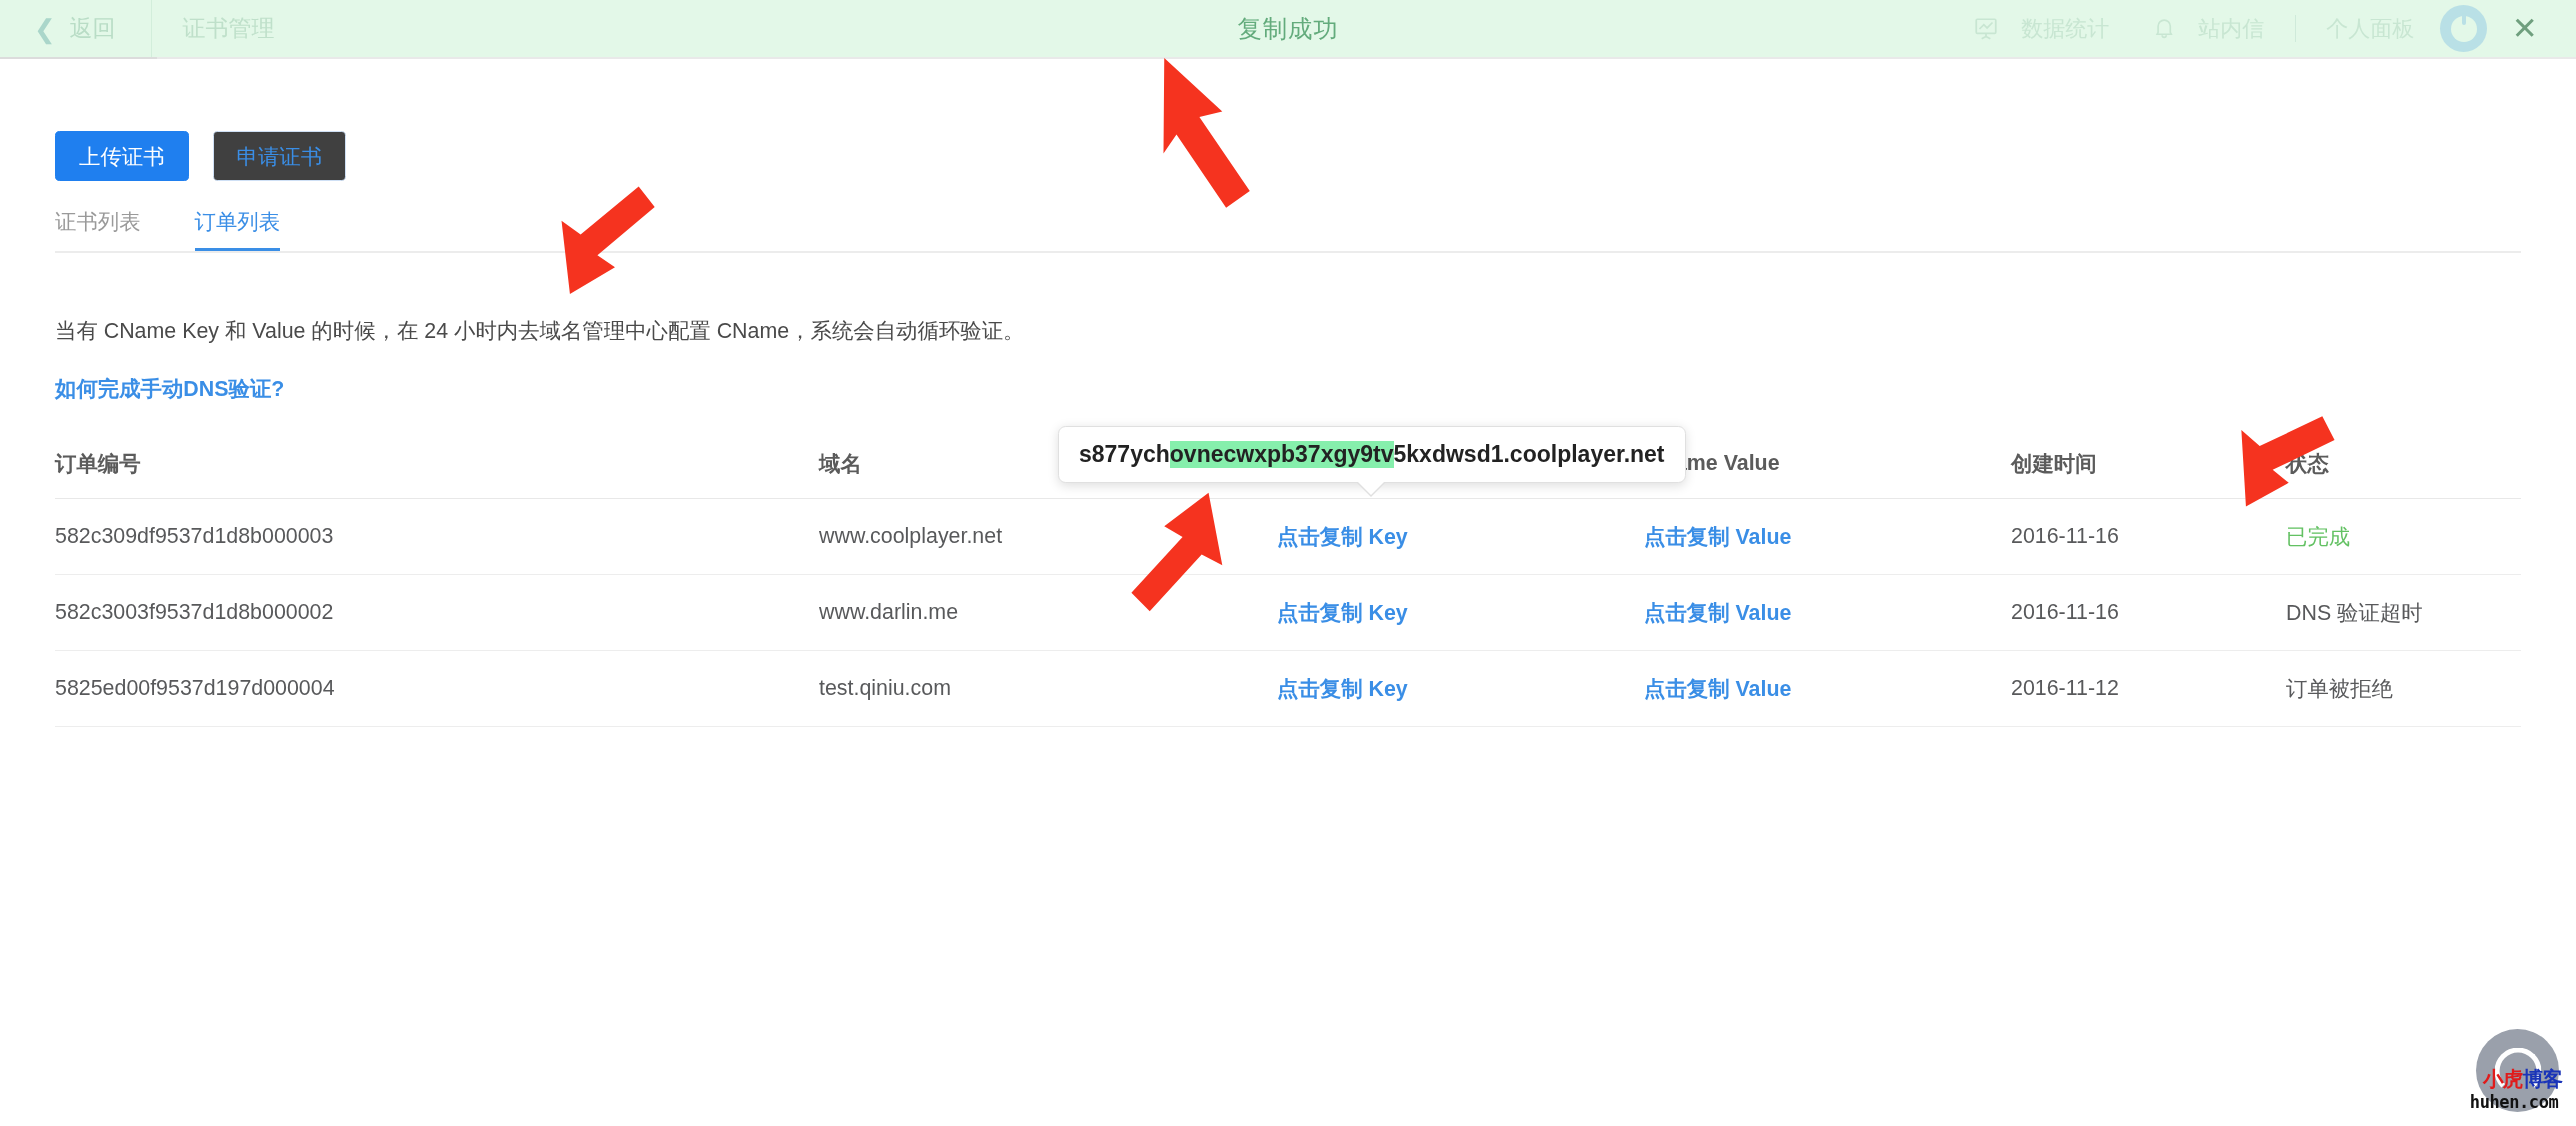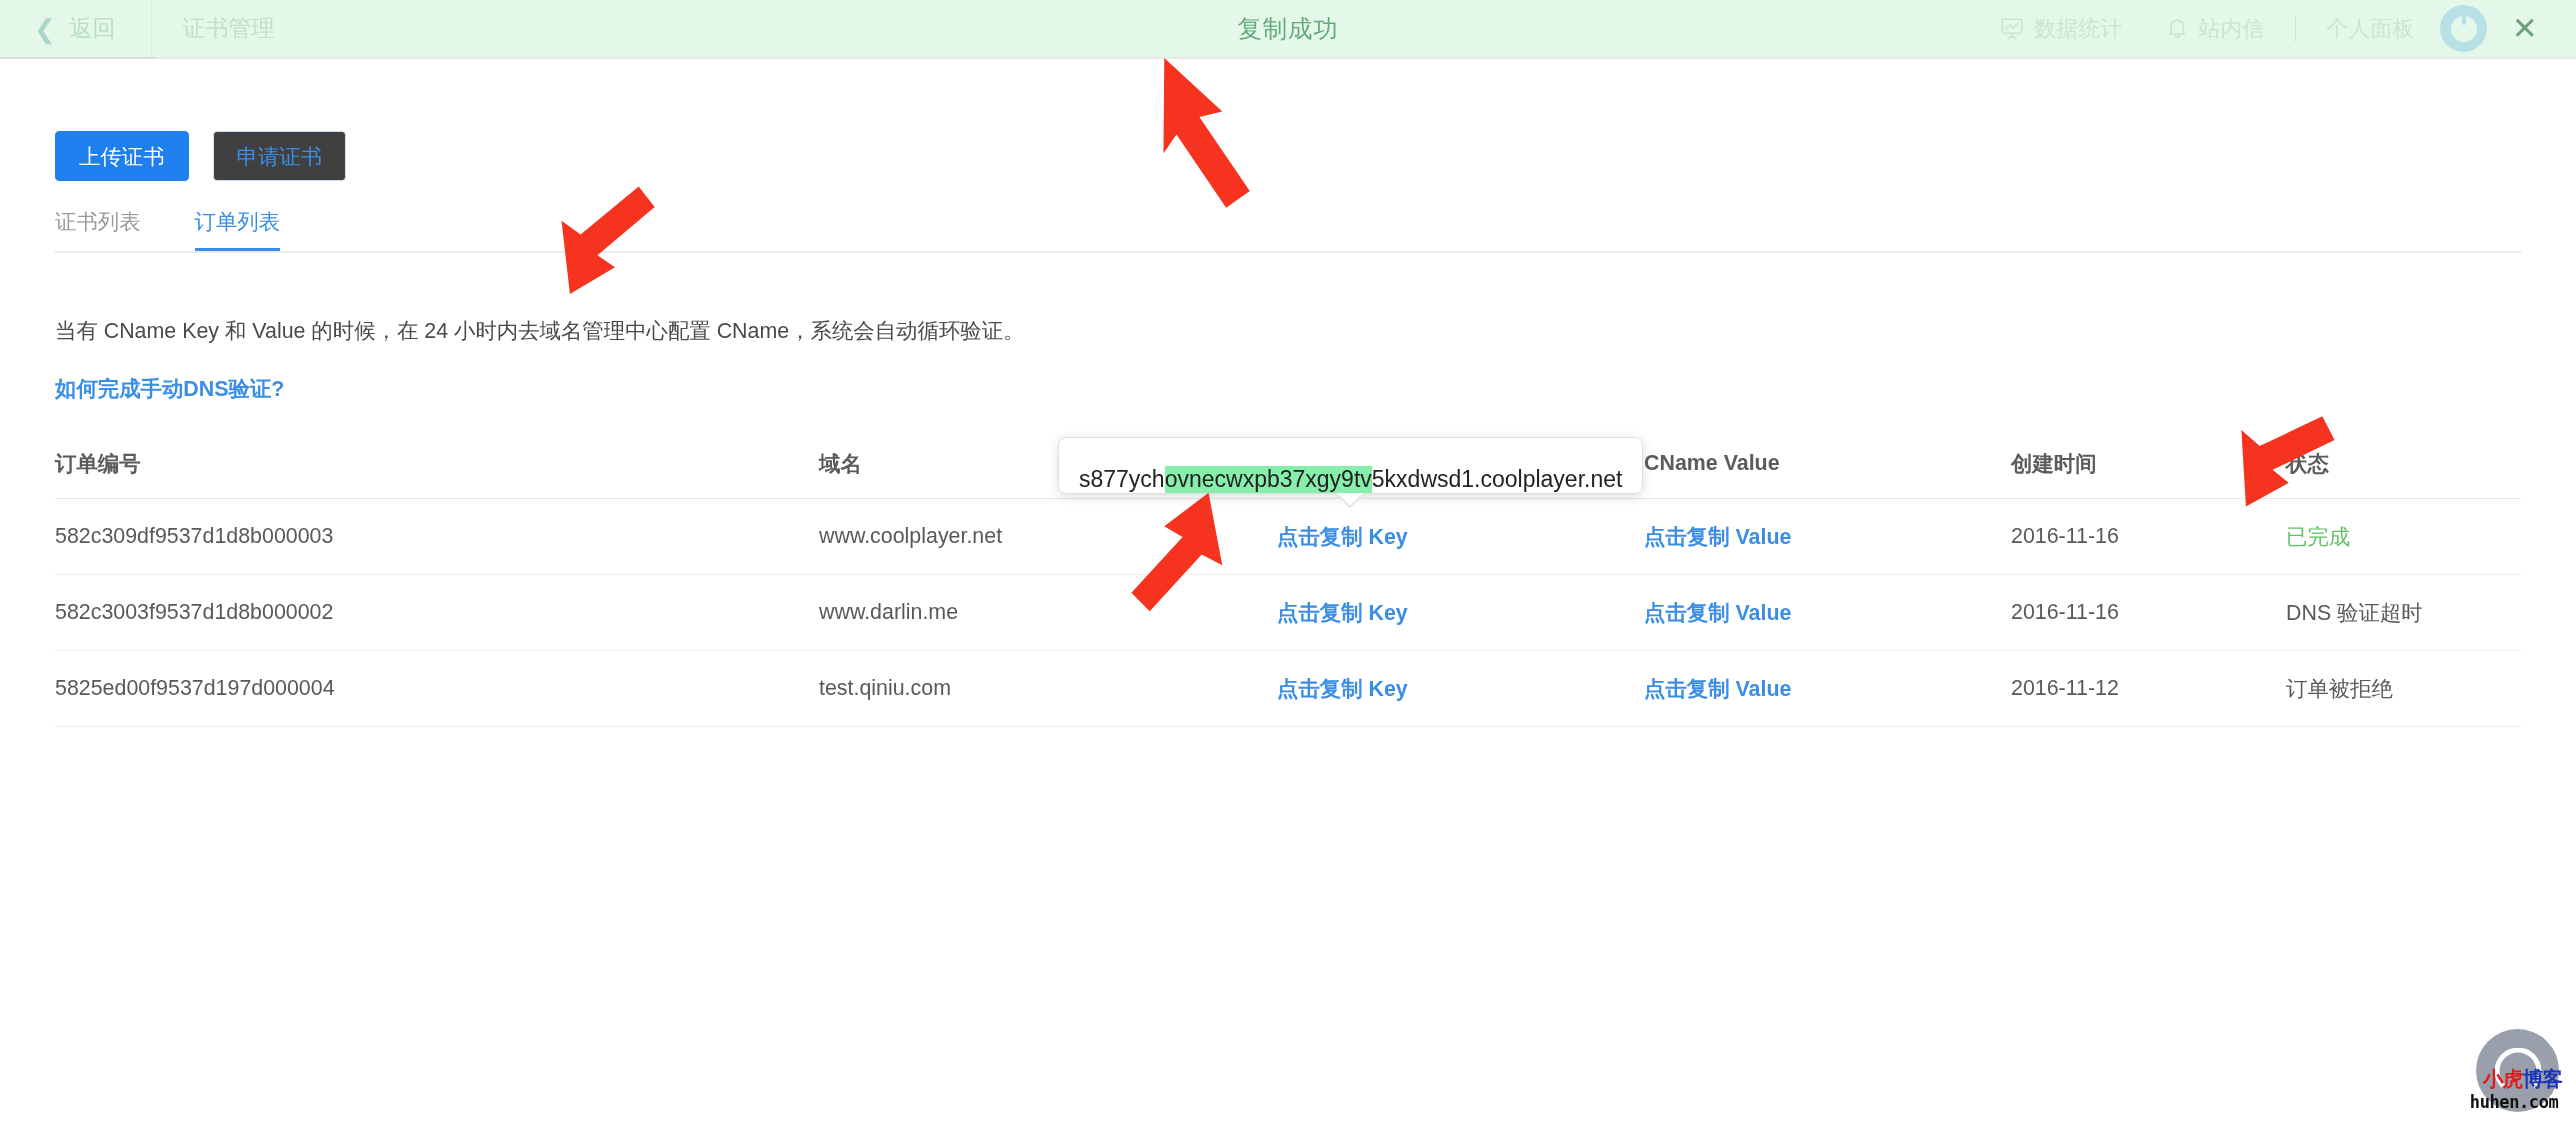--- a/index.html
+++ b/index.html
@@ -75,21 +75,21 @@
   #topbar-right {
     margin-left: auto;
     display: flex;
     align-items: center;
     height: 57px;
     padding-right: 20px;
   }
   .tb-item {
     display: flex;
     align-items: center;
-    gap: 9px;
+    gap: 22px;
     padding: 0 21.4px;
     font-size: 22px;
     color: #c8e6d2;
     height: 57px;
     cursor: pointer;
     white-space: nowrap;
   }
   .tb-item svg { display: block; }
   .tb-vline {
     width: 0.8px; height: 27.5px;
@@ -254,33 +254,34 @@
     color: #3a8ee6;
     cursor: pointer;
     font-weight: bold;
   }
   .status-done { color: #63c163; }
 
   
   #copy-tooltip {
     position: absolute;
     left: 1058px;
-    top: 437px;
+    top: 426px;
     height: 57px;
     background: #ffffff;
     border: 0.8px solid #e0e0e0;
     border-radius: 7.6px;
     box-shadow: 0 2.3px 10.7px rgba(0,0,0,0.13);
     display: flex;
-    align-items: flex-end;
+    align-items: center;
     padding: 0 20px;
     z-index: 30;
     font-size: 23px;
     color: #222222;
     white-space: nowrap;
+    font-weight: bold;
   }
   #copy-tooltip .hl {
     background: #86efac;
   }
   #copy-tooltip::after,
   #copy-tooltip::before {
     content: "";
     position: absolute;
     left: 50%;
     width: 0; height: 0;

